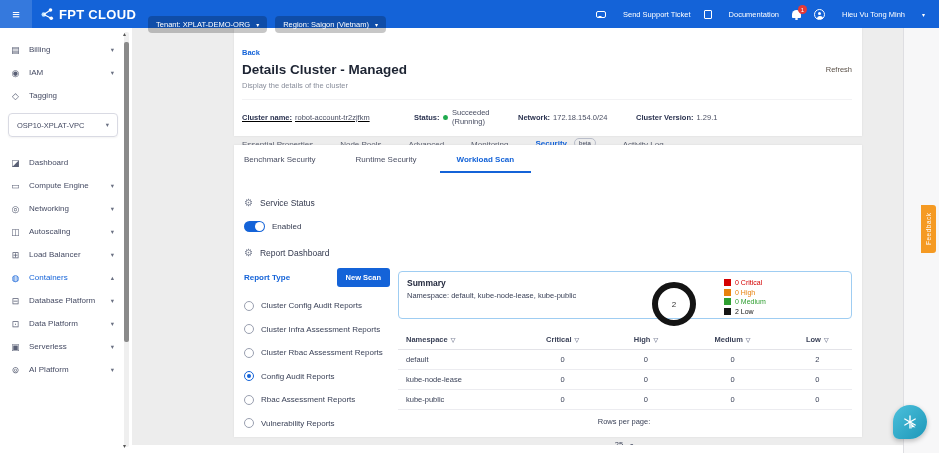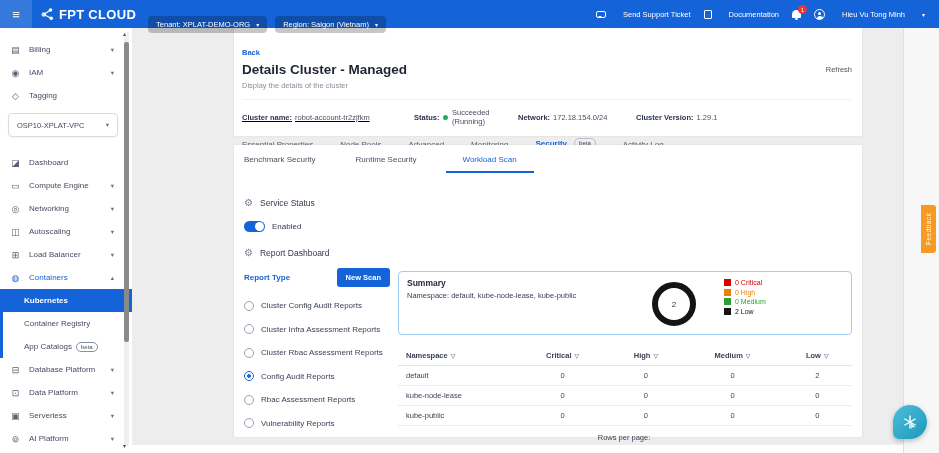--- a/index.html
+++ b/index.html
@@ -65,42 +65,42 @@
   .w1{width:172px;text-decoration:underline;} .w2{width:104px;} .w3{width:100px;}
   .dot { width:5px; height:5px; border-radius:50%; display:inline-block; margin:0 1px; }
   .tabs { display:flex; gap:27px; margin-top:12px; font-size:8px; color:#5c6170; }
   .tab { padding-bottom:7px; cursor:pointer; display:flex; align-items:center; gap:3px; }
   .tab.active { color:#1463d8; font-weight:bold; border-bottom:2px solid #1463d8; }
   .tab .beta-pill { border-color:#b9bdc9; color:#3b4258; font-weight:normal; }
 
   .card2 { top:145px; height:292px; padding:10px 10px 0 8px; }
   .subtabs { display:flex; gap:40px; font-size:8px; color:#4a4f63; padding-left:2px; }
   .subtab { cursor:pointer; position:relative; padding-bottom:9px; }
-  .subtab.active { color:#1463d8; font-weight:normal;margin-left:6px; }
+  .subtab.active { color:#1463d8; font-weight:bold; }
   .subtab.active:after { content:""; position:absolute; left:-17px; right:-17px; bottom:0; height:2px; background:#1463d8; }
 
   .svc-row { display:flex; align-items:center; gap:7px; font-size:8.5px; color:#33394e; padding-left:2px; }
   .gear { color:#7a8093; font-size:10px; }
   .m-top26 { margin-top:24px; } .m-top14 { margin-top:13px; } .m-top16 { margin-top:15px; }
   .toggle { width:21px; height:11px; border-radius:6px; background:#1463d8; position:relative; flex:none; cursor:pointer; }
   .toggle .knob { position:absolute; right:1px; top:1px; width:9px; height:9px; border-radius:50%; background:#fff; }
 
   .report-row { display:flex; margin-top:10px; padding-left:2px; }
   .left-col { width:146px; flex:none; }
   .rt-head { display:flex; align-items:center; }
   .rt-label { font-size:8px; color:#1463d8; font-weight:bold; }
   .new-scan { margin-left:auto; background:#1463d8; color:#fff; border:none; border-radius:3px;
               font-size:7.5px; font-weight:bold; padding:5px 9px; cursor:pointer; font-family:inherit; }
   .radio-item { display:flex; align-items:center; gap:7px; margin-top:13.5px; font-size:8px; color:#3b4258; cursor:pointer; }
   .radio { width:10px; height:10px; border:1.6px solid #9aa0b0; border-radius:50%; flex:none; position:relative; }
   .radio.sel { border-color:#1463d8; }
   .radio.sel:after { content:""; position:absolute; left:1.6px; top:1.6px; width:4px; height:4px; border-radius:50%; background:#1463d8; }
 
   .right-col { flex:1; margin-left:8px; margin-top:3px; }
-  .summary-box { border:1px solid #9fcdf2; border-radius:4px; height:64px; position:relative; padding:6px 8px; }
+  .summary-box { border:1px solid #9fcdf2; border-radius:4px; height:48px; position:relative; padding:6px 8px; }
   .sum-title { font-size:8.5px; font-weight:bold; color:#22283d; }
   .sum-ns { font-size:7.5px; color:#3b4258; margin-top:3px; }
   .donut { position:absolute; left:253px; top:10px; width:44px; height:44px; border:6.5px solid #141414;
            border-radius:50%; display:flex; align-items:center; justify-content:center; font-size:8px; color:#333; }
   .legend { position:absolute; left:325px; top:7px; }
   .legend-row { display:flex; align-items:center; gap:4px; font-size:7px; margin-bottom:2.5px; }
   .legend-sq { width:7px; height:7px; flex:none; }
 
   table.scan { width:100%; border-collapse:collapse; margin-top:11px; font-size:7.5px; }
   table.scan th { font-weight:bold; color:#3b4258; padding:5px 4px; border-bottom:1px solid #e3e3e8; text-align:center; }
@@ -209,32 +209,20 @@
   </div>
   <div class="side-item">
     <span class="ic">⊞</span>
     <span>Load Balancer</span>
     <span class="chev">▾</span>
   </div>
   <div class="side-item" style="color:#1463d8">
     <span class="ic" style="color:#1463d8">◍</span>
     <span>Containers</span>
     <span class="chev">▴</span>
-  </div>
-  <div class="sub-wrap">
-    <div class="sub-item active">
-      <span>Kubernetes</span>
-    </div>
-    <div class="sub-item">
-      <span>Container Registry</span>
-    </div>
-    <div class="sub-item">
-      <span>App Catalogs</span>
-      <span class="beta-pill">beta</span>
-    </div>
   </div>
   <div class="side-item">
     <span class="ic">⊟</span>
     <span>Database Platform</span>
     <span class="chev">▾</span>
   </div>
   <div class="side-item">
     <span class="ic">⊡</span>
     <span>Data Platform</span>
     <span class="chev">▾</span>

